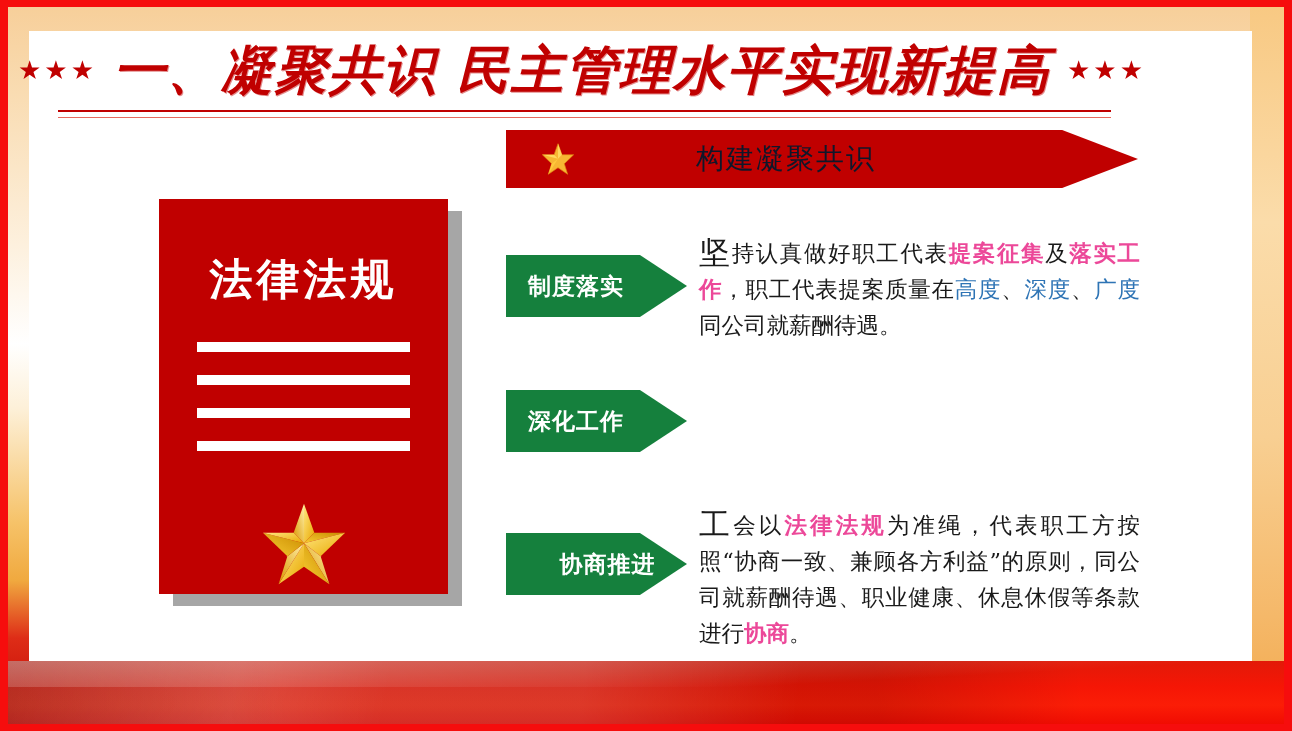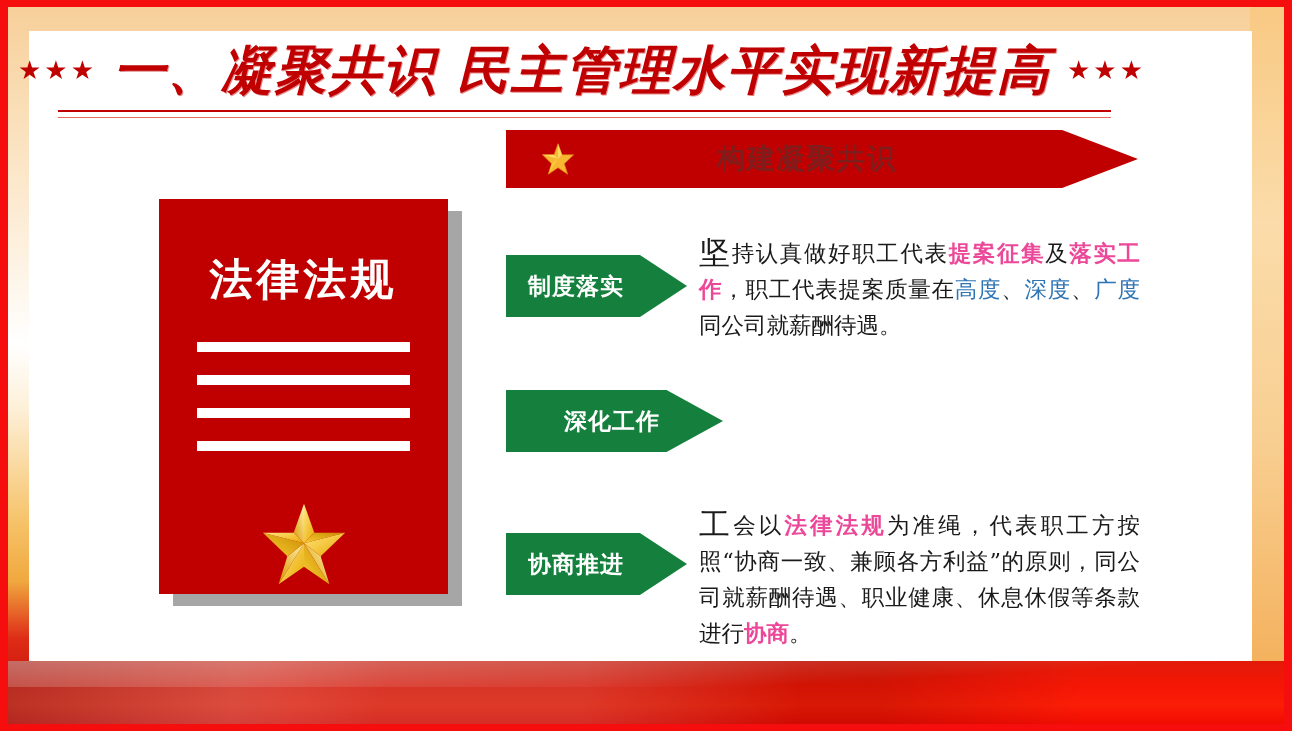--- a/index.html
+++ b/index.html
@@ -96,42 +96,42 @@
   }
   .banner-body{
     position:absolute;left:0;top:0;width:632px;height:58px;
     background:#c00000;
     clip-path:polygon(0 0, 88% 0, 100% 50%, 88% 100%, 0 100%);
   }
   .banner-star{position:absolute;left:35px;top:13px;width:34px;height:32px;}
   .banner-text{
     position:absolute;left:0;top:0;width:560px;height:58px;
     display:flex;align-items:center;justify-content:center;
-    color:#7f1d1d;font-size:28px;font-weight:bold;letter-spacing:2px;margin-left:21px;
+    color:#0f172a;font-size:28px;font-weight:normal;letter-spacing:2px;
   }
 
   
   .row{position:absolute;left:506px;width:634px;display:flex;}
   .row-1{top:235px;}
   .row-2{top:372px;}
   .row-3{top:507px;}
 
   .tag{
     position:relative;flex:0 0 auto;width:181px;height:62px;
     background:#15803d;
     clip-path:polygon(0 0, 74% 0, 100% 50%, 74% 100%, 0 100%);
     display:flex;align-items:center;justify-content:flex-start;
   }
   .tag-label{
     color:#ffffff;font-size:23px;font-weight:bold;letter-spacing:1px;
     padding-left:22px;
   }
   .row-1 .tag{margin-top:20px;}
-  .row-2 .tag{margin-top:18px;padding-left:36px;}
-  .row-3 .tag{margin-top:26px;}
+  .row-2 .tag{margin-top:18px;}
+  .row-3 .tag{margin-top:26px;justify-content:center;}
 
   .body-text{
     flex:1 1 auto;padding-left:12px;
     font-family:"DejaVu Serif","Liberation Serif",serif;
     font-size:22.5px;line-height:36px;color:#1a1a1a;
     text-align:justify;
   }
   .dropcap{font-size:31px;line-height:1;vertical-align:-2px;}
   .hl-red{color:#ec4899;font-weight:bold;}
   .hl-blue{color:#2e74b5;}

